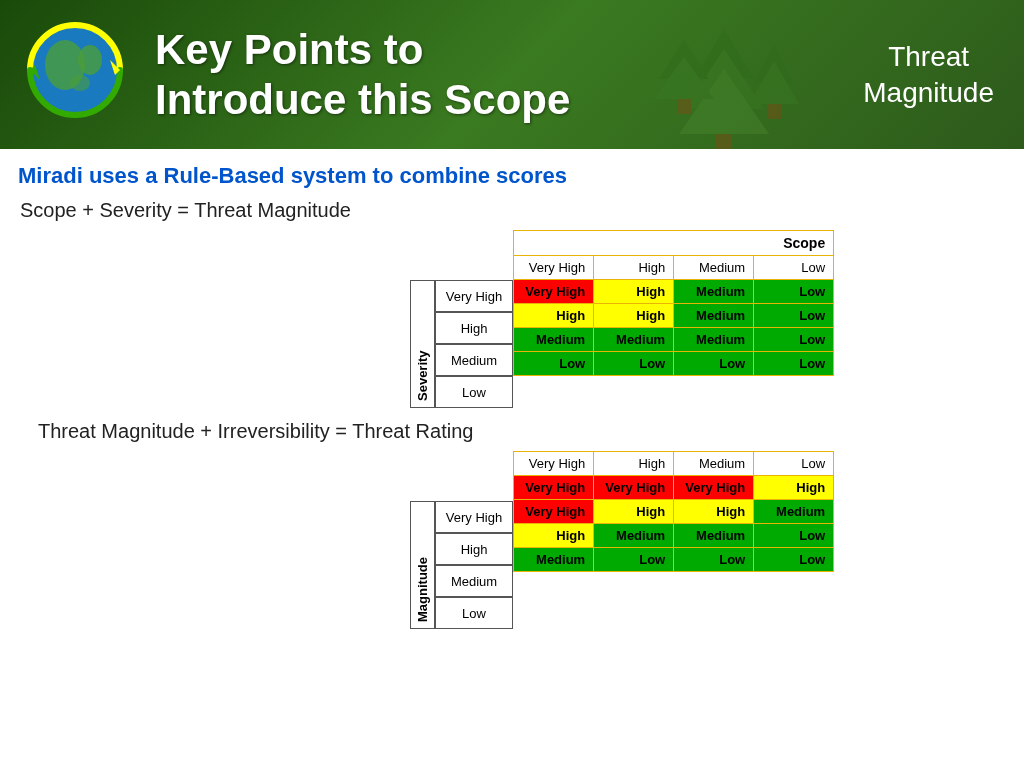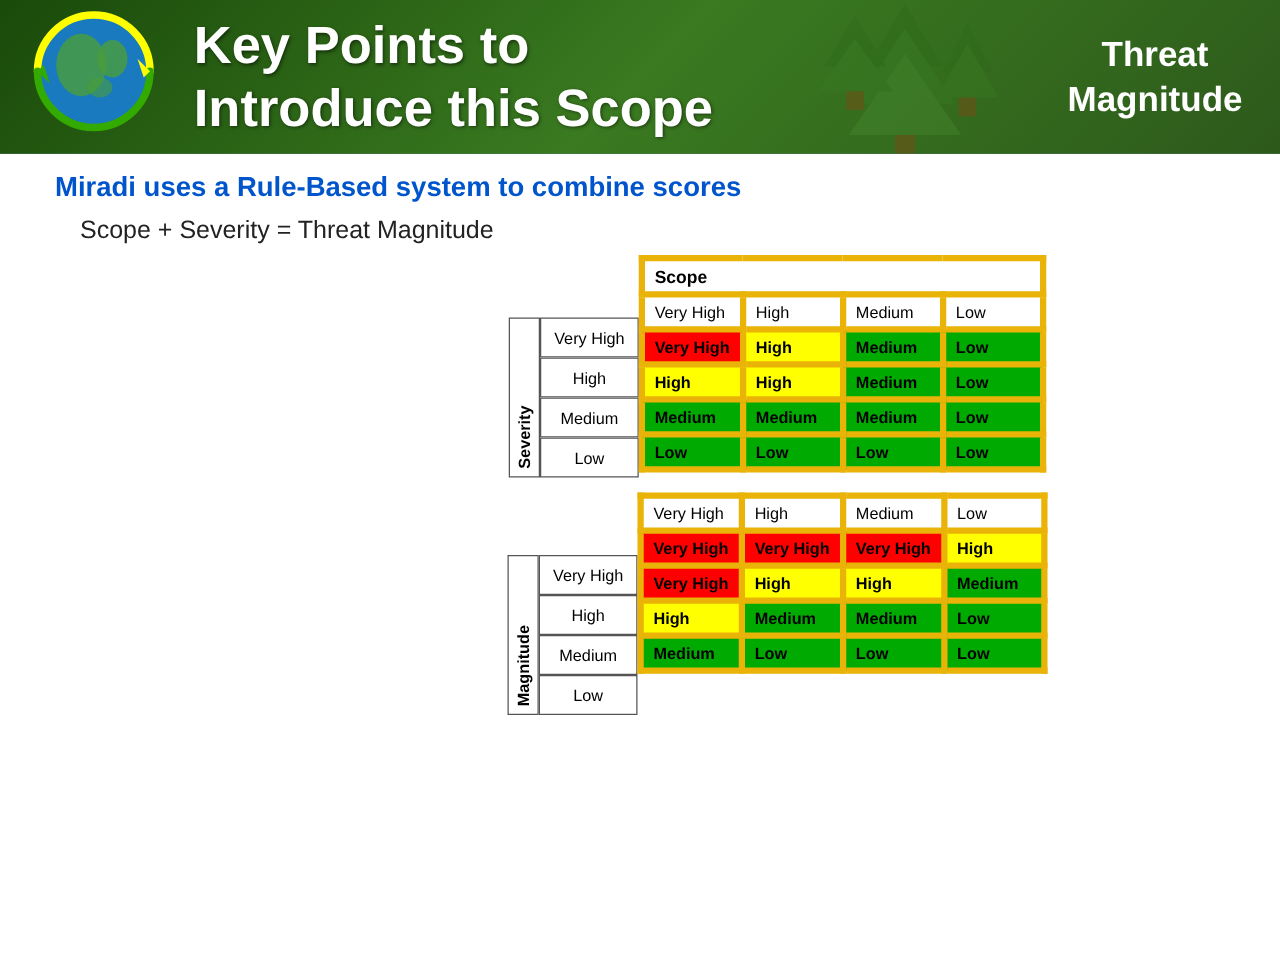--- a/index.html
+++ b/index.html
@@ -7,22 +7,22 @@
       width: 1024px;
       height: 768px;
       font-family: Arial, sans-serif;
       background: #fff;
       overflow: hidden;
     }
 
     
     .header {
       width: 100%;
-      height: 123px;
-      background: #14532d;
+      height: 149px;
+      background: #000000;
       position: relative;
       display: flex;
       align-items: center;
       overflow: hidden;
     }
     .header-bg {
       position: absolute;
       top: 0; left: 0; right: 0; bottom: 0;
       background: linear-gradient(135deg, #1a4a0a 0%, #3a7a20 50%, #2d5a1b 100%);
       z-index: 0;
@@ -54,65 +54,65 @@
       position: absolute;
       right: 30px;
       top: 50%;
       transform: translateY(-50%);
       text-align: center;
       z-index: 2;
     }
     .header-right h2 {
       color: #fff;
       font-size: 28px;
-      font-weight: bold;
+      font-weight: normal;
       line-height: 1.3;
     }
 
     
     .main {
-      padding: 14px 44px;
+      padding: 14px 18px;
       background: #fff;
     }
 
     .subtitle {
       color: #0055cc;
       font-size: 22px;
       font-weight: bold;
       margin-bottom: 10px;
     }
 
     .formula-text {
       font-size: 20px;
       color: #222;
       margin-bottom: 8px;
-      margin-left: 20px;
+      margin-left: 2px;
     }
 
     
     .table-container {
       display: flex;
       justify-content: center;
       margin-bottom: 12px;
     }
 
     .matrix-wrapper {
       display: flex;
       align-items: center;
     }
 
     table {
       border-collapse: collapse;
       font-size: 13px;
     }
 
     th, td {
-      border: 5px solid #eab308;
+      border: 1px solid #eab308;
       padding: 4px 8px;
-      text-align: left;
+      text-align: right;
       min-width: 80px;
     }
 
     .scope-header {
       background: #fff;
       font-weight: bold;
       font-size: 14px;
     }
 
     .col-header {
@@ -265,20 +265,21 @@
               <td class="cell-green">Low</td>
               <td class="cell-green">Low</td>
             </tr>
           </tbody>
             </table>
         </div>
       </div>
     </div>
   </div>
 
+  <div class="formula-text2">Threat Magnitude + Irreversibility = Threat Rating</div>
 
   <div class="table-container">
     <div style="width:220px;"></div>
     <div class="matrix-wrapper">
       <div style="display:flex;align-items:stretch;">
         <div style="display:flex;flex-direction:column;justify-content:flex-end;">
           <div class="severity-label" style="height:128px;">Magnitude</div>
         </div>
         <div style="display:flex;flex-direction:column;justify-content:flex-end;">
           <div style="height:50px;"></div>

